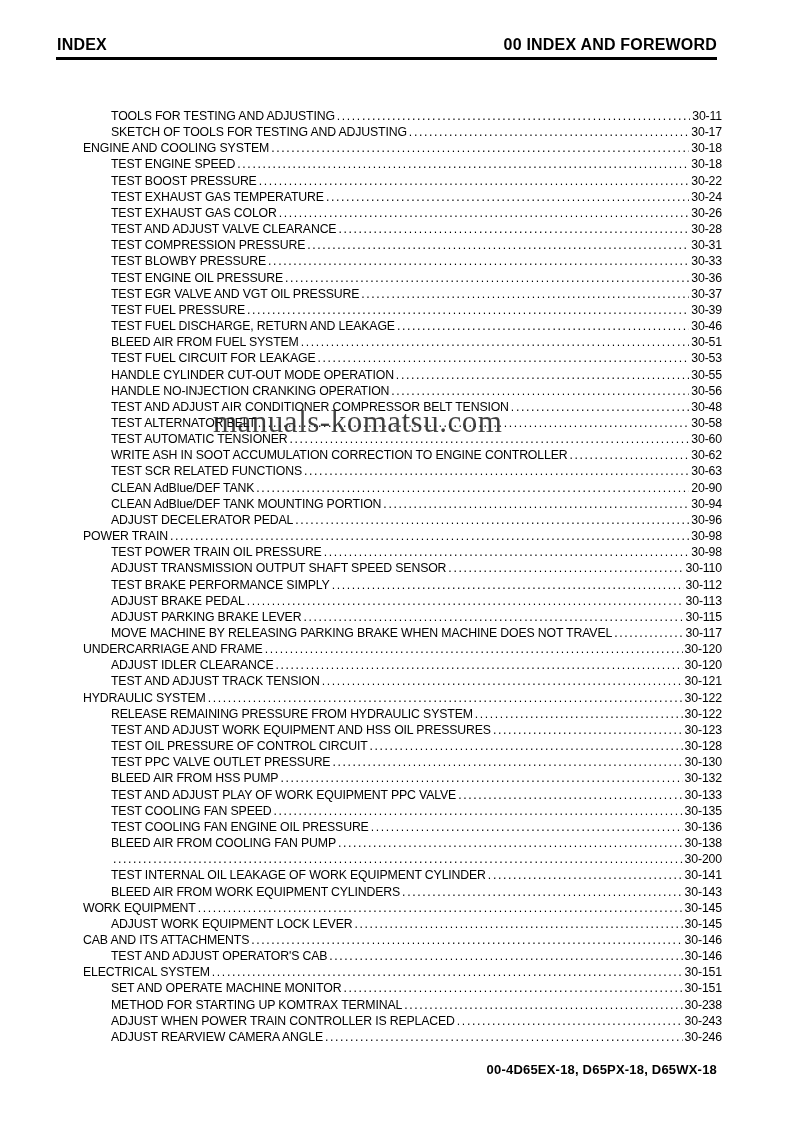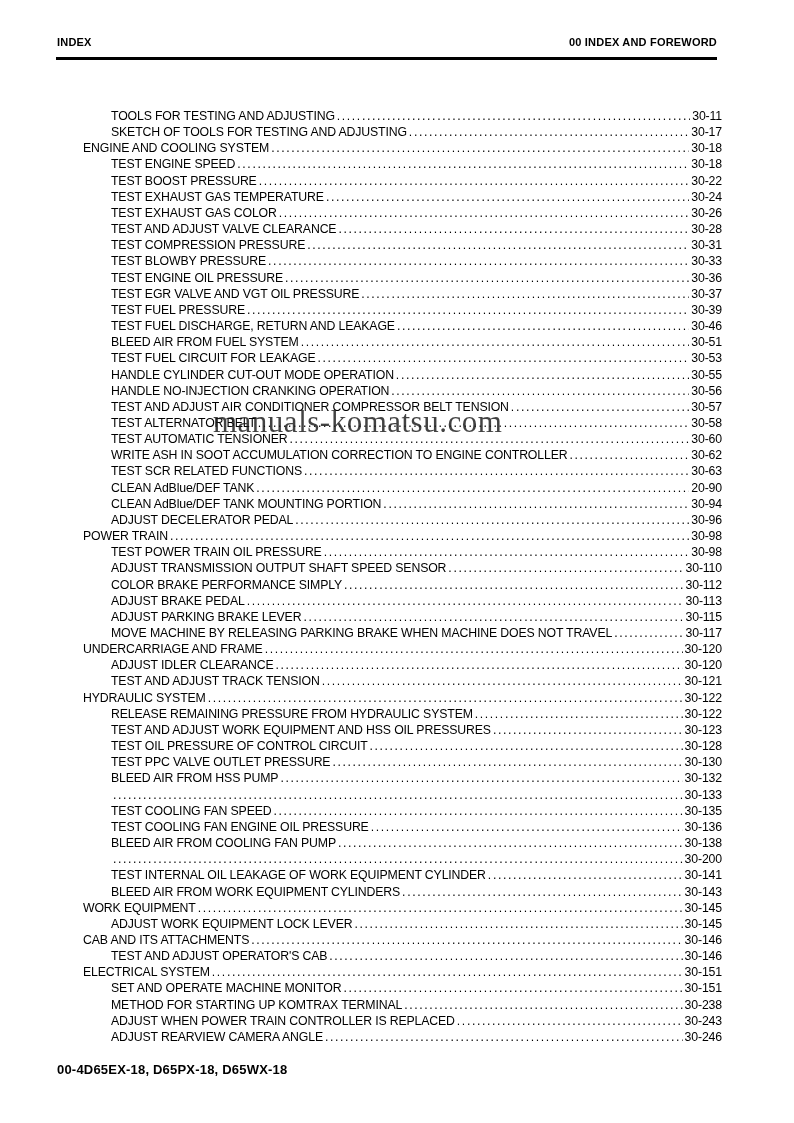--- a/index.html
+++ b/index.html
@@ -12,21 +12,21 @@
     font-family: "Liberation Sans", sans-serif;
     color: #000000;
   }
   .header {
     position: absolute;
     top: 36px;
     left: 57px;
     width: 660px;
     display: flex;
     justify-content: space-between;
-    font-size: 11px;
+    font-size: 16px;
     font-weight: 700;
     letter-spacing: 0.2px;
   }
   .header-rule {
     position: absolute;
     top: 57px;
     left: 56px;
     width: 661px;
     height: 3px;
     background: #000000;
@@ -67,21 +67,21 @@
     color: rgba(25, 25, 25, 0.82);
     white-space: nowrap;
     letter-spacing: 0.5px;
   }
   .footer {
     position: absolute;
     top: 1062px;
     left: 57px;
     width: 660px;
     display: flex;
-    justify-content: flex-start;
+    justify-content: flex-end;
     font-size: 13px;
     font-weight: 700;
     letter-spacing: 0.2px;
   }
 </style>
 </head>
 <body>
 
 <div class="page">
 
@@ -179,21 +179,21 @@
     <span class="toc-page">30-55</span>
   </div>
       <div class="toc-row level-2">
     <span class="toc-label">HANDLE NO-INJECTION CRANKING OPERATION</span>
     <span class="toc-leader"></span>
     <span class="toc-page">30-56</span>
   </div>
       <div class="toc-row level-2">
     <span class="toc-label">TEST AND ADJUST AIR CONDITIONER COMPRESSOR BELT TENSION</span>
     <span class="toc-leader"></span>
-    <span class="toc-page">30-57</span>
+    <span class="toc-page">30-48</span>
   </div>
       <div class="toc-row level-2">
     <span class="toc-label">TEST ALTERNATOR BELT</span>
     <span class="toc-leader"></span>
     <span class="toc-page">30-58</span>
   </div>
       <div class="toc-row level-2">
     <span class="toc-label">TEST AUTOMATIC TENSIONER</span>
     <span class="toc-leader"></span>
     <span class="toc-page">30-60</span>
@@ -232,21 +232,21 @@
     <span class="toc-label">TEST POWER TRAIN OIL PRESSURE</span>
     <span class="toc-leader"></span>
     <span class="toc-page">30-98</span>
   </div>
       <div class="toc-row level-2">
     <span class="toc-label">ADJUST TRANSMISSION OUTPUT SHAFT SPEED SENSOR</span>
     <span class="toc-leader"></span>
     <span class="toc-page">30-110</span>
   </div>
       <div class="toc-row level-2">
-    <span class="toc-label">COLOR BRAKE PERFORMANCE SIMPLY</span>
+    <span class="toc-label">TEST BRAKE PERFORMANCE SIMPLY</span>
     <span class="toc-leader"></span>
     <span class="toc-page">30-112</span>
   </div>
       <div class="toc-row level-2">
     <span class="toc-label">ADJUST BRAKE PEDAL</span>
     <span class="toc-leader"></span>
     <span class="toc-page">30-113</span>
   </div>
       <div class="toc-row level-2">
     <span class="toc-label">ADJUST PARKING BRAKE LEVER</span>
@@ -297,20 +297,21 @@
     <span class="toc-label">TEST PPC VALVE OUTLET PRESSURE</span>
     <span class="toc-leader"></span>
     <span class="toc-page">30-130</span>
   </div>
       <div class="toc-row level-2">
     <span class="toc-label">BLEED AIR FROM HSS PUMP</span>
     <span class="toc-leader"></span>
     <span class="toc-page">30-132</span>
   </div>
       <div class="toc-row level-2">
+    <span class="toc-label">TEST AND ADJUST PLAY OF WORK EQUIPMENT PPC VALVE</span>
     <span class="toc-leader"></span>
     <span class="toc-page">30-133</span>
   </div>
       <div class="toc-row level-2">
     <span class="toc-label">TEST COOLING FAN SPEED</span>
     <span class="toc-leader"></span>
     <span class="toc-page">30-135</span>
   </div>
       <div class="toc-row level-2">
     <span class="toc-label">TEST COOLING FAN ENGINE OIL PRESSURE</span>

